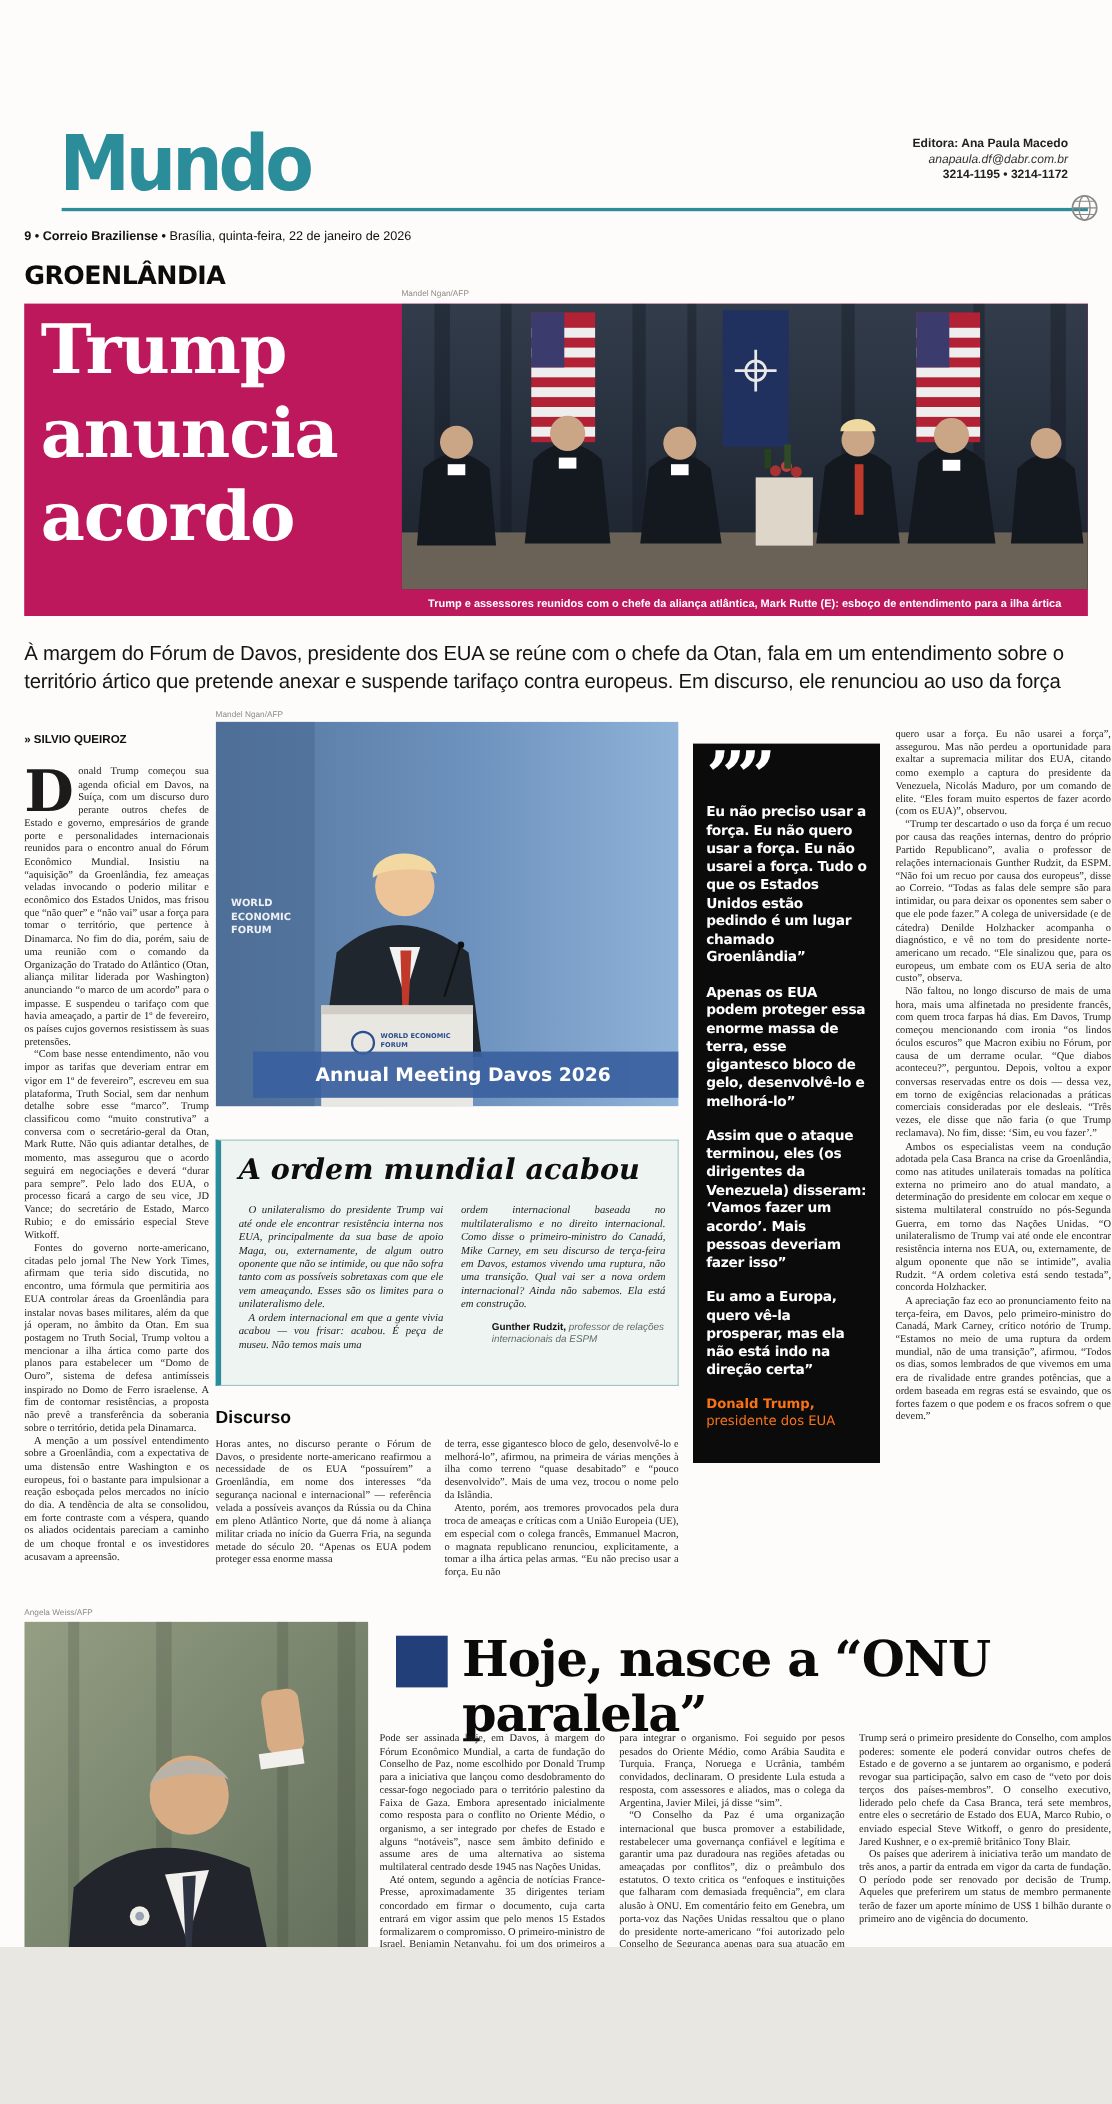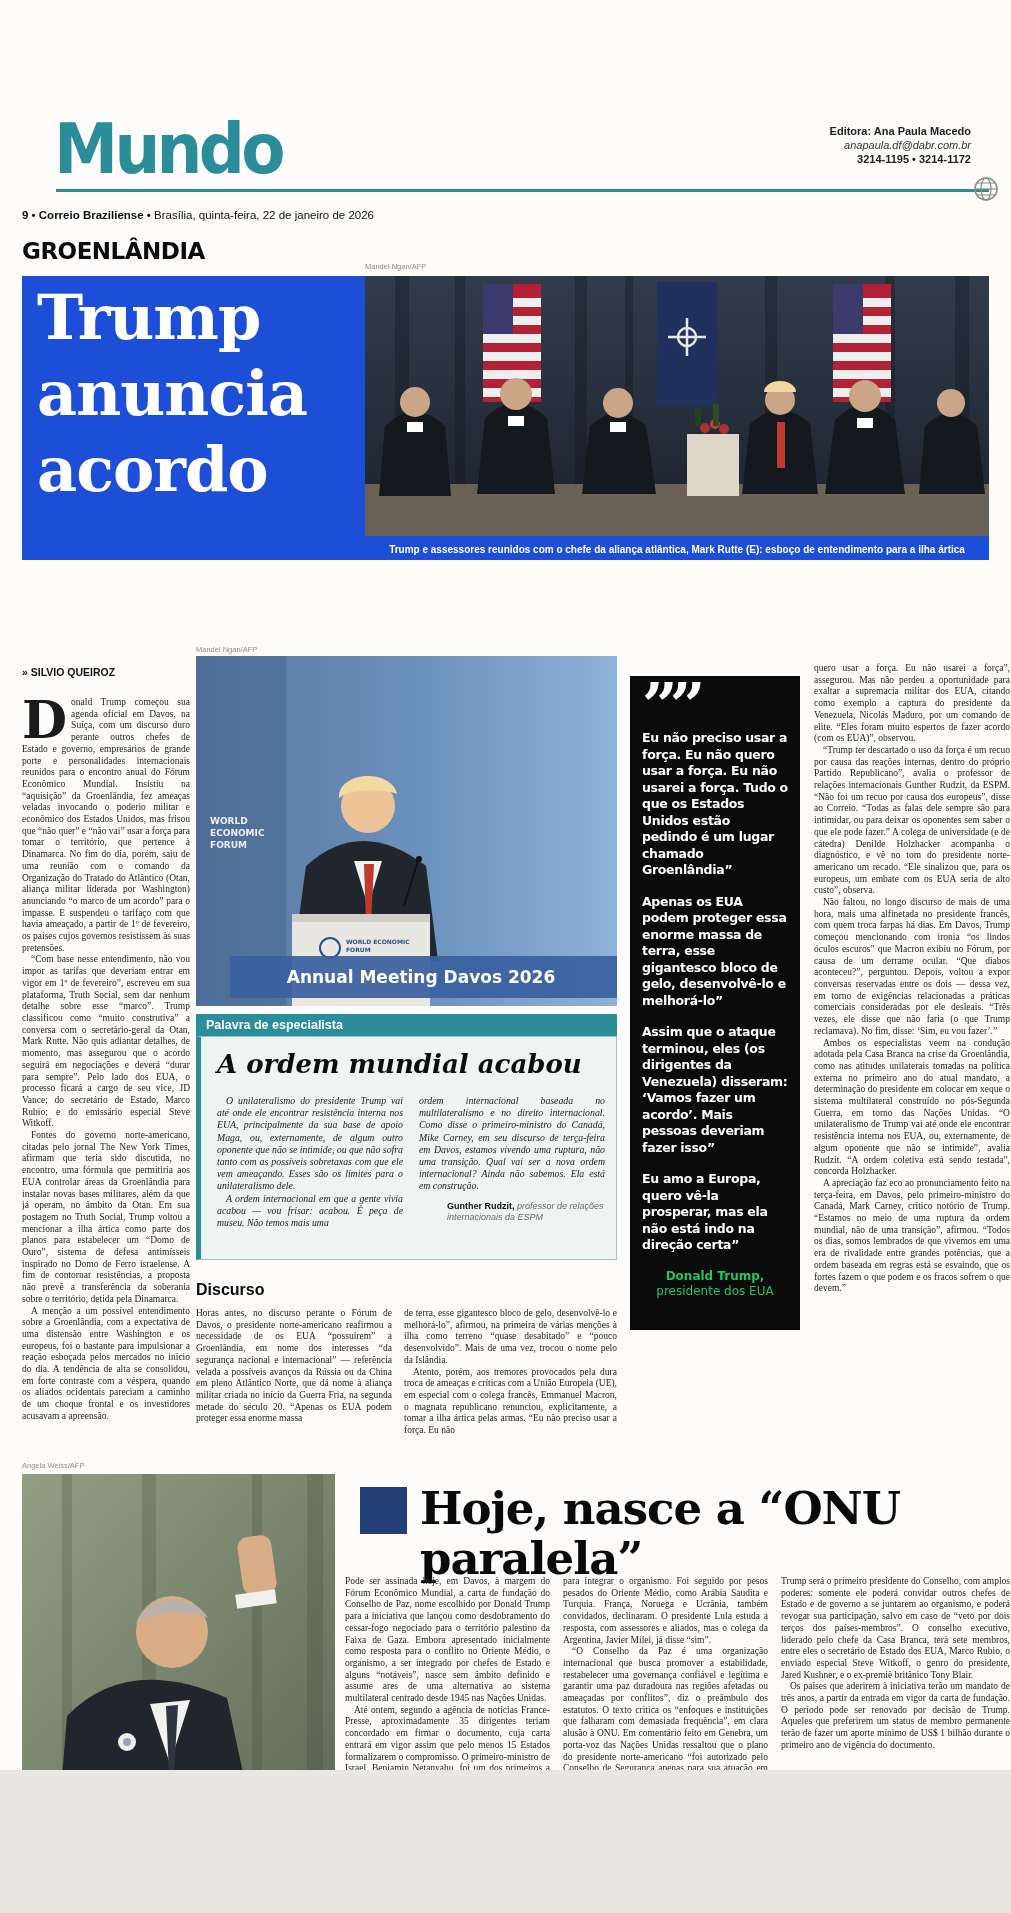--- a/index.html
+++ b/index.html
@@ -15,21 +15,21 @@
   .editor-block .bold { font-weight:bold; }
   .editor-block .em { font-style:italic; color:#333; }
   .globe { right:12px; top:176px; }
   .folio { left:22px; top:209px; font-size:11.5px; color:#111; }
   .folio b { font-weight:bold; }
 
   .kicker { left:22px; top:238px; font-family:"DejaVu Sans",sans-serif; font-weight:bold; font-size:23px; letter-spacing:-.5px; color:#0c0c0c; }
   .credit { font-size:7.5px; color:#8f8c86; }
 
   
-  .leadbox { left:22px; top:276px; width:967px; height:284px; background:#1d4ed8; }
+  .leadbox { left:22px; top:276px; width:967px; height:284px; background:#be185d; }
   .lead-headline { position:absolute; left:15px; top:4px; width:330px; color:#fff;
     font-family:"DejaVu Serif", serif; font-weight:bold; font-size:62px; line-height:76px; letter-spacing:-1px; }
   .lead-photo { position:absolute; right:0; top:0; width:624px; height:260px; overflow:hidden; }
   .lead-caption { position:absolute; right:0; bottom:5px; width:624px; text-align:center;
     color:#fff; font-weight:bold; font-size:10px; }
 
   .subhead { left:22px; top:581px; width:967px; font-size:18.5px; line-height:25px; color:#141414; letter-spacing:-.2px; }
   .byline { left:22px; top:666px; font-size:10.5px; font-weight:bold; color:#111; }
 
   
@@ -62,21 +62,21 @@
   .discurso-h { left:196px; top:1281px; font-weight:bold; font-size:16px; color:#0c0c0c; }
   .dcol1 { left:196px; top:1308px; width:196px; height:144px; }
   .dcol2 { left:404px; top:1308px; width:213px; height:144px; }
 
   
   .quotebox { left:630px; top:676px; width:170px; height:654px; background:#0b0b0b; padding:6px 12px; overflow:hidden; }
   .quotebox::before { content:"\201D\201D"; display:block; color:#fff; font-family:"DejaVu Serif",serif;
     font-weight:bold; font-size:62px; line-height:48px; letter-spacing:-8px; }
   .quotebox p.q { color:#fff; font-family:"DejaVu Sans",sans-serif; font-weight:bold;
     font-size:12.5px; line-height:16.5px; margin-bottom:15px; letter-spacing:-.3px; }
-  .q-attrib { margin-top:2px; font-family:"DejaVu Sans",sans-serif; font-size:12px; line-height:15px; color:#22c55e;text-align:center; }
+  .q-attrib { margin-top:2px; font-family:"DejaVu Sans",sans-serif; font-size:12px; line-height:15px; color:#f97316; }
   .q-attrib .nm { font-weight:bold; }
 
   
   .photo2 { left:22px; top:1474px; width:313px; height:364px; overflow:hidden; }
   .caption2 { left:22px; top:1844px; width:313px; font-weight:bold; font-size:10.5px; line-height:13px; color:#0d0d0d; }
   .bluesq { left:360px; top:1487px; width:47px; height:47px; background:#223f7a; }
   .headline2 { left:420px; top:1484px; width:592px; font-family:"DejaVu Serif",serif; font-weight:bold;
     font-size:45px; line-height:50px; letter-spacing:-1px; color:#0a0a0a; }
   .bcol1 { left:345px; top:1576px; width:205px; height:263px; }
   .bcol2 { left:563px; top:1576px; width:205px; height:263px; }
@@ -203,20 +203,21 @@
             <circle cx="350" cy="148" r="5" fill="#c04040"></circle>
             <circle cx="359" cy="153" r="5" fill="#a83232"></circle>
           <rect x="330" y="132" width="6" height="18" fill="#274020"></rect>
             <rect x="348" y="128" width="6" height="22" fill="#2e4a26"></rect>
         </g>
       </svg>
     </div>
     <div class="lead-caption">Trump e assessores reunidos com o chefe da aliança atlântica, Mark Rutte (E): esboço de entendimento para a ilha ártica</div>
   </div>
 
+  <div class="abs subhead">À margem do Fórum de Davos, presidente dos EUA se reúne com o chefe da Otan, fala em um entendimento sobre o território ártico que pretende anexar e suspende tarifaço contra europeus. Em discurso, ele renunciou ao uso da força</div>
   <div class="abs byline">» SILVIO QUEIROZ</div>
 
   <div class="abs bodycol col1">
     <p class="first"><span class="dropcap">D</span><span>onald Trump começou sua agenda oficial em Davos, na Suíça, com um discurso duro perante outros chefes de Estado e governo, empresários de grande porte e personalidades internacionais reunidos para o encontro anual do Fórum Econômico Mundial. Insistiu na “aquisição” da Groenlândia, fez ameaças veladas invocando o poderio militar e econômico dos Estados Unidos, mas frisou que “não quer” e “não vai” usar a força para tomar o território, que pertence à Dinamarca. No fim do dia, porém, saiu de uma reunião com o comando da Organização do Tratado do Atlântico (Otan, aliança militar liderada por Washington) anunciando “o marco de um acordo” para o impasse. E suspendeu o tarifaço com que havia ameaçado, a partir de 1º de fevereiro, os países cujos governos resistissem às suas pretensões.</span></p>
     <span style="display:contents"><p class="para">“Com base nesse entendimento, não vou impor as tarifas que deveriam entrar em vigor em 1º de fevereiro”, escreveu em sua plataforma, Truth Social, sem dar nenhum detalhe sobre esse “marco”. Trump classificou como “muito construtiva” a conversa com o secretário-geral da Otan, Mark Rutte. Não quis adiantar detalhes, de momento, mas assegurou que o acordo seguirá em negociações e deverá “durar para sempre”. Pelo lado dos EUA, o processo ficará a cargo de seu vice, JD Vance; do secretário de Estado, Marco Rubio; e do emissário especial Steve Witkoff.</p><p class="para">Fontes do governo norte-americano, citadas pelo jornal The New York Times, afirmam que teria sido discutida, no encontro, uma fórmula que permitiria aos EUA controlar áreas da Groenlândia para instalar novas bases militares, além da que já operam, no âmbito da Otan. Em sua postagem no Truth Social, Trump voltou a mencionar a ilha ártica como parte dos planos para estabelecer um “Domo de Ouro”, sistema de defesa antimísseis inspirado no Domo de Ferro israelense. A fim de contornar resistências, a proposta não prevê a transferência da soberania sobre o território, detida pela Dinamarca.</p><p class="para">A menção a um possível entendimento sobre a Groenlândia, com a expectativa de uma distensão entre Washington e os europeus, foi o bastante para impulsionar a reação esboçada pelos mercados no início do dia. A tendência de alta se consolidou, em forte contraste com a véspera, quando os aliados ocidentais pareciam a caminho de um choque frontal e os investidores acusavam a apreensão.</p></span>
   </div>
 
   <div class="abs credit" style="left:196px; top:645px;">Mandel Ngan/AFP</div>
   <div class="abs podium">
     <svg width="421" height="350" viewBox="0 0 421 350">
@@ -255,21 +256,20 @@
           <text x="150" y="288">WORLD ECONOMIC</text>
           <text x="150" y="296">FORUM</text>
         </g>
       </g>
 
       <rect x="34" y="300" width="387" height="42" fill="#3a5f9e" opacity=".92"></rect>
       <text x="225" y="327" text-anchor="middle" font-family="DejaVu Sans" font-weight="bold" font-size="17" fill="#ffffff">Annual Meeting Davos 2026</text>
     </svg>
   </div>
 
-  <div class="abs xband">Palavra de especialista</div>
   <div class="abs xbox">
     <div class="xtitle">A ordem mundial acabou</div>
     <div class="xcol" style="left:16px;">
       <span style="display:contents"><p class="para">O unilateralismo do presidente Trump vai até onde ele encontrar resistência interna nos EUA, principalmente da sua base de apoio Maga, ou, externamente, de algum outro oponente que não se intimide, ou que não sofra tanto com as possíveis sobretaxas com que ele vem ameaçando. Esses são os limites para o unilateralismo dele.</p><p class="para">A ordem internacional em que a gente vivia acabou — vou frisar: acabou. É peça de museu. Não temos mais uma</p></span>
     </div>
     <div class="xcol" style="left:218px;">
       <span style="display:contents"><p class="first">ordem internacional baseada no multilateralismo e no direito internacional. Como disse o primeiro-ministro do Canadá, Mike Carney, em seu discurso de terça-feira em Davos, estamos vivendo uma ruptura, não uma transição. Qual vai ser a nova ordem internacional? Ainda não sabemos. Ela está em construção.</p></span>
       <p class="xattrib"><span class="nm">Gunther Rudzit,</span><span class="rl"> professor de relações internacionais da ESPM</span></p>
     </div>
   </div>

